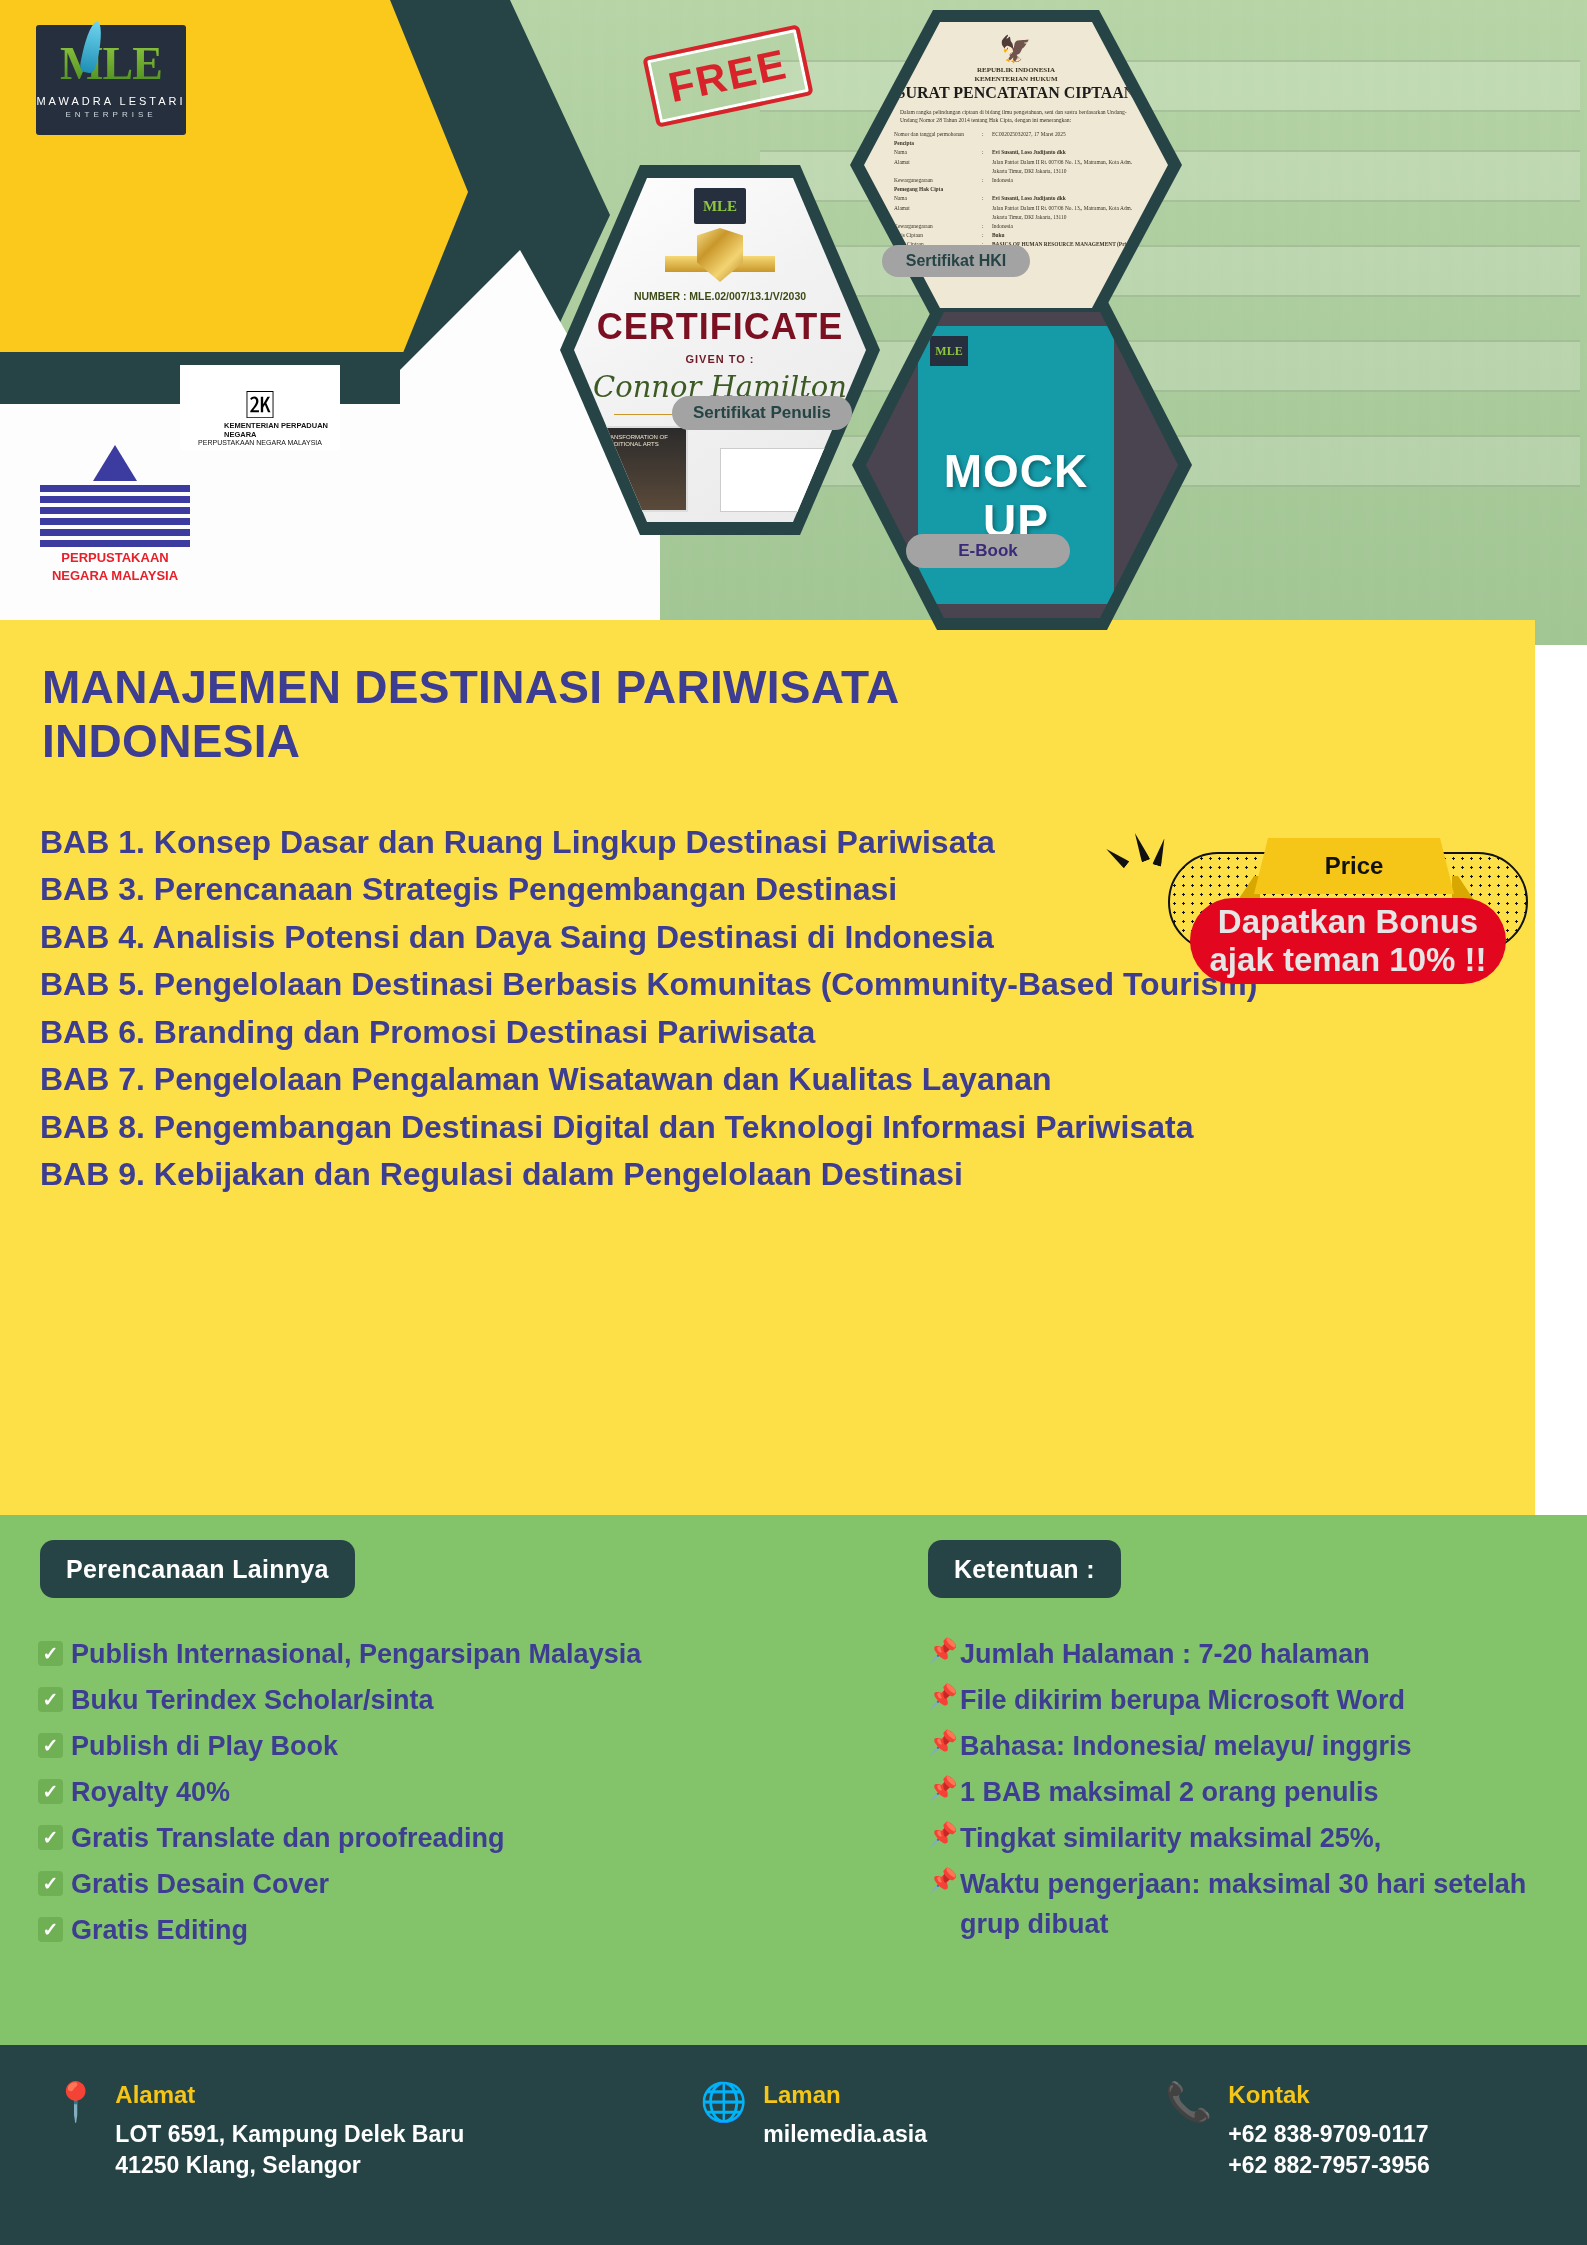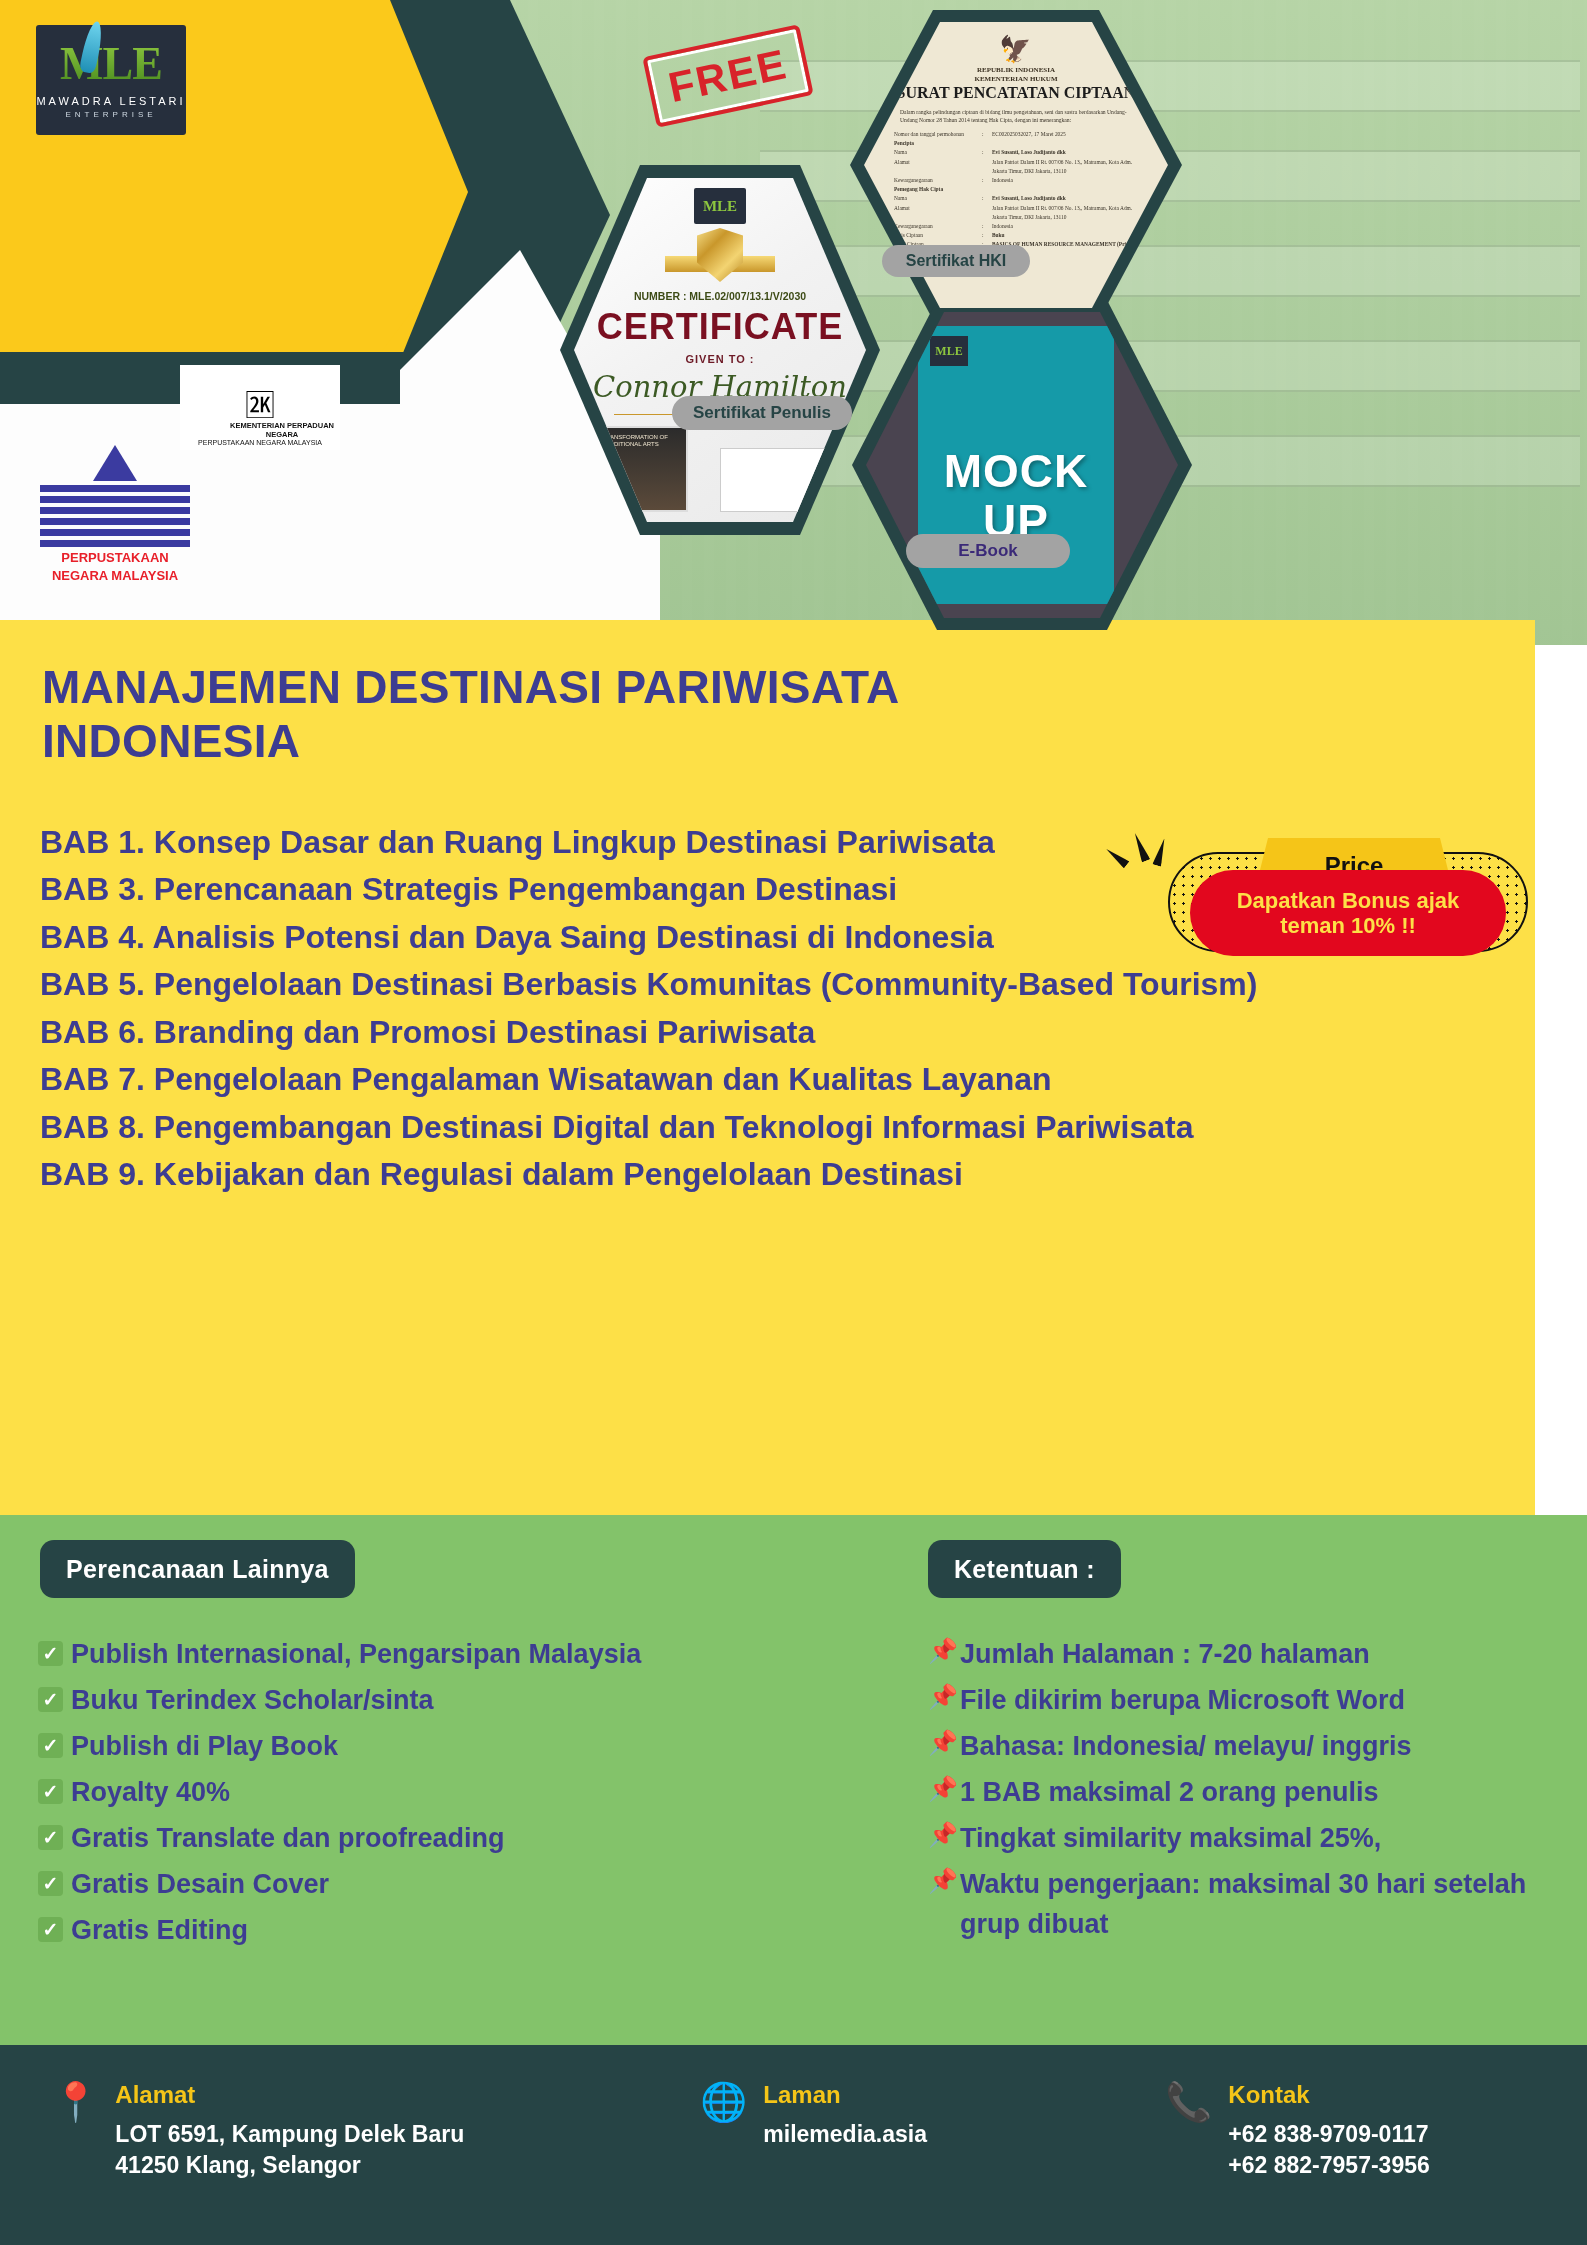--- a/index.html
+++ b/index.html
@@ -98,21 +98,21 @@
   .perpus .bar{ height:7px; background:#3b3ba0; margin:4px 0; }
   .perpus .cap{ color:#e8202a; font-weight:bold; font-size:13px; line-height:1.05; margin-top:4px; }
 
   .kemen{
     position:absolute; left:180px; top:365px; width:160px; height:85px;
     background:#fff; z-index:6;
     display:flex; flex-direction:column; align-items:center; justify-content:flex-end;
     padding-bottom:4px;
   }
   .kemen .crest{ font-size:30px; line-height:1; }
-  .kemen .t1{ font-size:7.5px; font-weight:bold; color:#111; text-align:center;margin-left:44px; }
+  .kemen .t1{ font-size:7.5px; font-weight:bold; color:#111; text-align:left;margin-left:44px; }
   .kemen .t2{ font-size:7px; color:#111; text-align:center; }
 
   
   .free-stamp{
     position:absolute; left:648px; top:40px; width:160px; height:72px;
     border:4px solid #d8232a; border-radius:6px;
     display:flex; align-items:center; justify-content:center;
     transform:rotate(-12deg); z-index:8;
     box-shadow:0 0 0 3px #fff inset;
   }
@@ -260,24 +260,24 @@
     display:flex; align-items:center; justify-content:center;
     font-size:24px; font-weight:bold; color:#111;
     z-index:2;
   }
   .price-tag-l,.price-tag-r{
     position:absolute; top:38px; width:22px; height:24px; background:#d9a800; z-index:1;
   }
   .price-tag-l{ left:70px; clip-path:polygon(16px 0,22px 0,22px 24px,0 24px); }
   .price-tag-r{ left:284px; clip-path:polygon(0 0,6px 0,22px 24px,0 24px); }
   .price-oval{
-    position:absolute; left:22px; top:32px; width:316px; height:86px;
+    position:absolute; left:22px; top:60px; width:316px; height:86px;
     background:#e2071e; border-radius:48px; z-index:3;
     display:flex; align-items:center; justify-content:center;
-    color:#fde047; font-weight:bold; font-size:22px; line-height:1.15; text-align:center;
+    color:#e5e5e5; font-weight:bold; font-size:33px; line-height:1.15; text-align:center;
     padding:0 14px;
   }
   .price-spark{
     position:absolute; left:-60px; top:-6px; width:70px; height:70px; z-index:4;
   }
   .price-spark i{ position:absolute; background:#111; display:block; }
   .sp1{ left:28px; top:0; width:9px; height:30px; transform:rotate(-22deg); clip-path:polygon(50% 0,100% 100%,0 100%); }
   .sp2{ left:48px; top:6px; width:9px; height:28px; transform:rotate(16deg); clip-path:polygon(50% 0,100% 100%,0 100%); }
   .sp3{ left:4px; top:12px; width:9px; height:26px; transform:rotate(-52deg); clip-path:polygon(50% 0,100% 100%,0 100%); }
 

